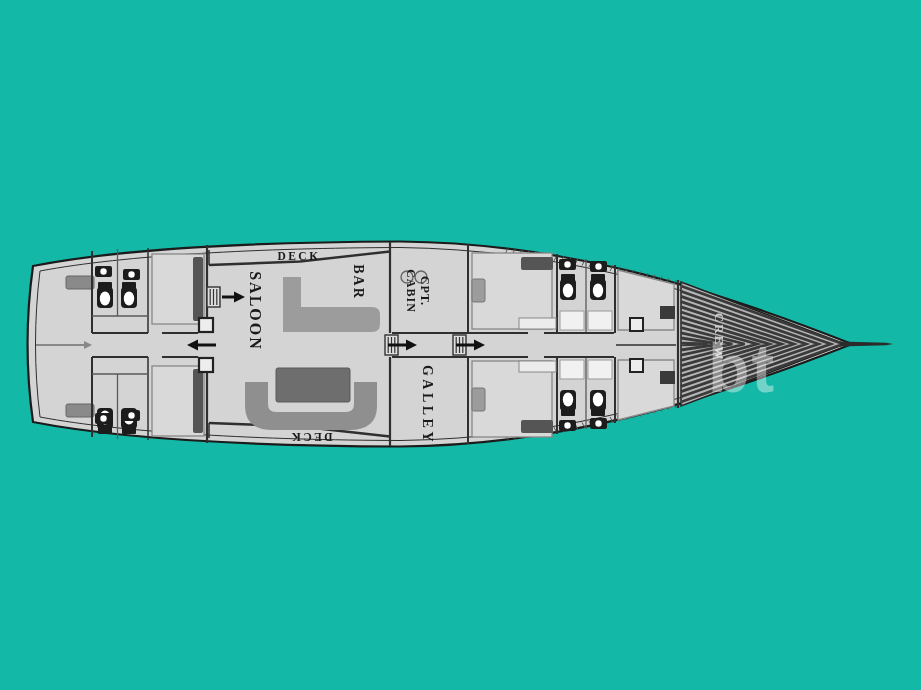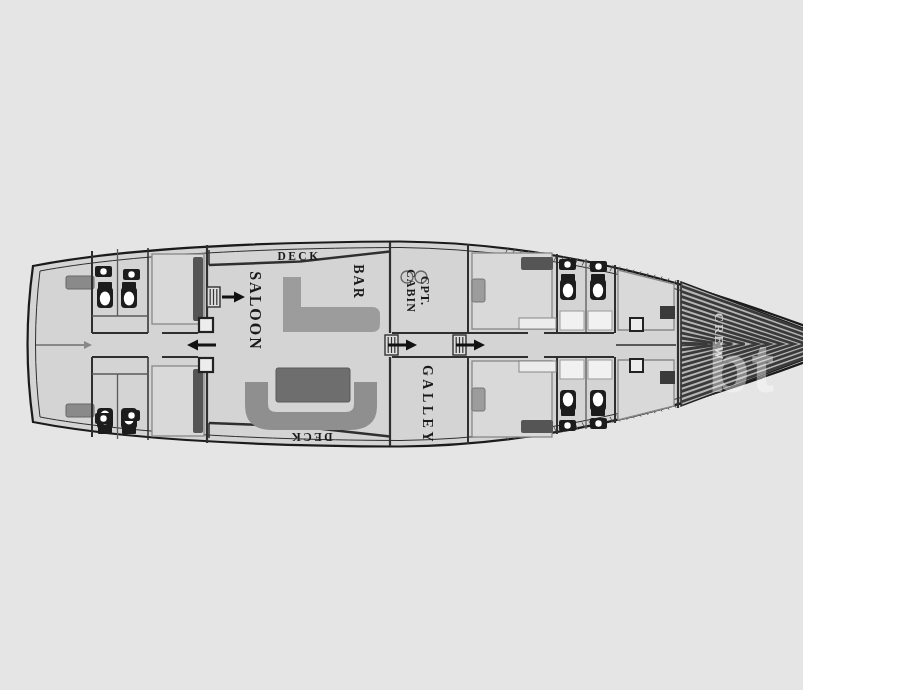--- a/index.html
+++ b/index.html
@@ -1,16 +1,16 @@
 <!DOCTYPE html>
 <html><head>
 <meta charset="utf-8">
 <style>
   html,body{margin:0;padding:0;background:#ffffff;}
-  .stage{position:relative;width:803px;height:690px;background:#e5e5e5;overflow:hidden;}
+  .stage{position:relative;width:921px;height:690px;background:#14b8a6;overflow:hidden;}
   svg{display:block;}
   text{font-family:"Liberation Serif","DejaVu Serif",serif;font-weight:700;fill:#1a1a1a;}
   .lbl-deck{font-size:11.5px;letter-spacing:2.5px;}
   .lbl-saloon{font-size:16px;letter-spacing:2px;}
   .lbl-bar{font-size:14px;letter-spacing:2px;}
   .lbl-cpt{font-size:12px;letter-spacing:1px;}
   .lbl-galley{font-size:14px;letter-spacing:3.5px;}
   .lbl-crew{font-size:13px;letter-spacing:2px;fill:#d4d4d4;opacity:.95;}
   .lbl-watermark{font-family:"Liberation Sans","DejaVu Sans",sans-serif;font-weight:700;
     font-size:68px;fill:#ffffff;opacity:.4;letter-spacing:2px;}

